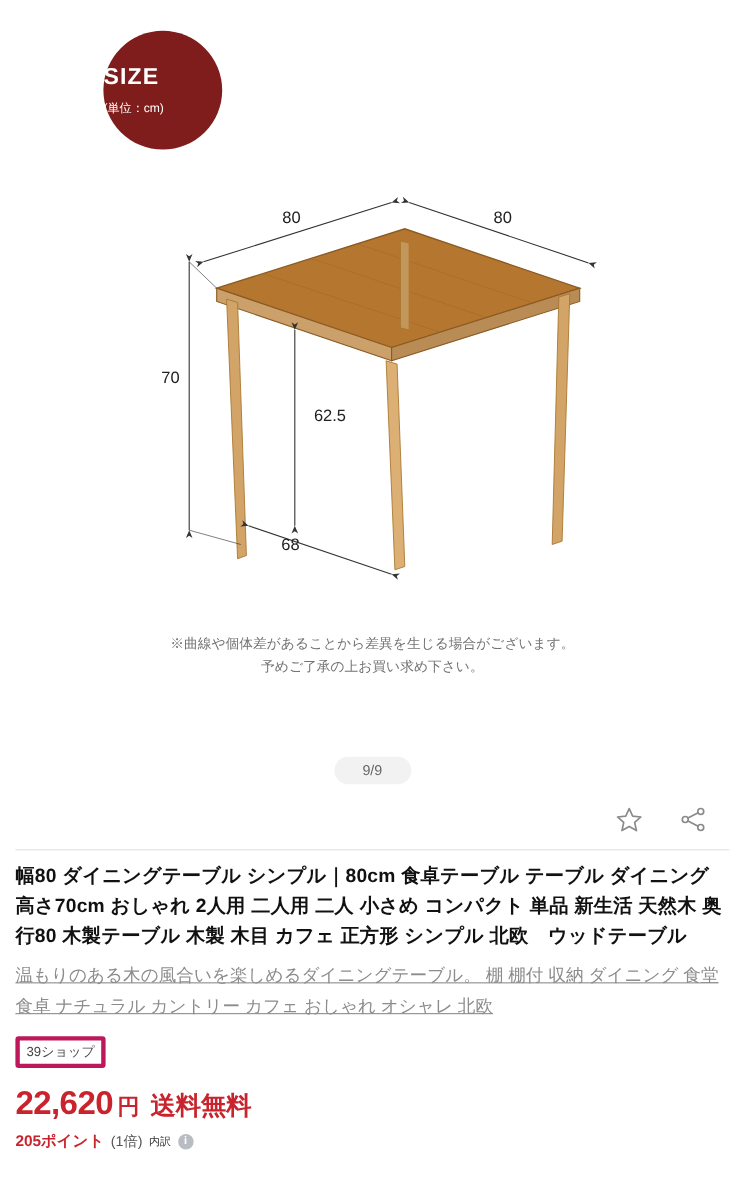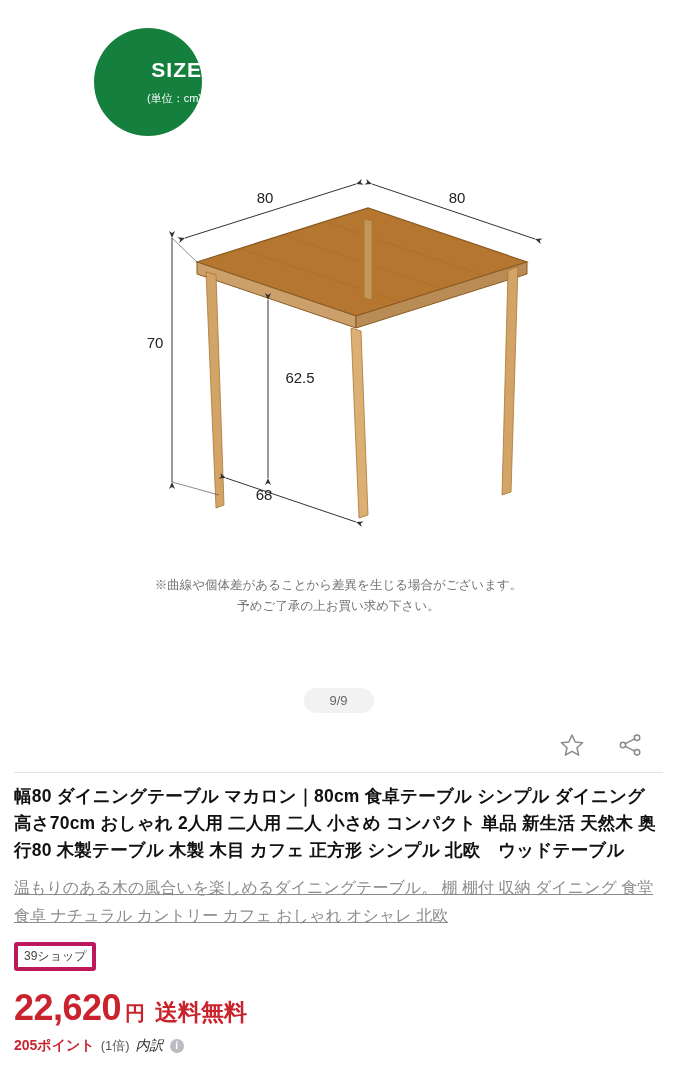--- a/index.html
+++ b/index.html
@@ -25,25 +25,25 @@
     overflow: hidden;
   }
 
   .size-badge {
     position: absolute;
     left: 94px;
     top: 28px;
     width: 108px;
     height: 108px;
     border-radius: 50%;
-    background: #15803d;
+    background: #7f1d1d;
     color: #ffffff;
     display: flex;
     flex-direction: column;
-    align-items: flex-end;
+    align-items: flex-start;
     justify-content: center;
     text-align: center;
   }
   .size-badge .title {
     font-size: 21px;
     font-weight: bold;
     letter-spacing: 1px;
     line-height: 1.1;
   }
   .size-badge .unit {
@@ -140,21 +140,21 @@
     margin-bottom: 16px;
   }
   .price-row {
     display: flex;
     align-items: baseline;
     gap: 10px;
     margin-bottom: 8px;
   }
   .price-main {
     color: #c9232d;
-    font-size: 36px;
+    font-size: 30px;
     font-weight: bold;
     letter-spacing: -0.5px;
   }
   .price-yen {
     color: #c9232d;
     font-size: 20px;
     font-weight: bold;
     margin-left: -6px;
   }
   .free-ship {
@@ -171,22 +171,21 @@
   .points {
     color: #c9232d;
     font-weight: bold;
   }
   .points-sub {
     color: #555;
     font-size: 13px;
   }
   .breakdown {
     color: #333;
-    font-size: 14px;
-    font-style: italic;
+    font-size: 10px;
   }
   .info-icon {
     display: inline-block;
     width: 14px;
     height: 14px;
     border-radius: 50%;
     background: #b9bdc2;
     color: #fff;
     font-size: 10px;
     line-height: 14px;
@@ -276,21 +275,21 @@
       <circle cx="18.5" cy="18.7" r="2.5"></circle>
       <line x1="7.8" y1="10.8" x2="16.3" y2="6.4"></line>
       <line x1="7.8" y1="13.2" x2="16.3" y2="17.6"></line>
     </svg>
   </div>
 </div>
 
 <div class="info">
   <div class="divider"></div>
 
-  <h1 class="product-title">幅80 ダイニングテーブル マカロン｜80cm 食卓テーブル シンプル ダイニング 高さ70cm おしゃれ 2人用 二人用 二人 小さめ コンパクト 単品 新生活 天然木 奥行80 木製テーブル 木製 木目 カフェ 正方形 シンプル 北欧　ウッドテーブル</h1>
+  <h1 class="product-title">幅80 ダイニングテーブル シンプル｜80cm 食卓テーブル テーブル ダイニング 高さ70cm おしゃれ 2人用 二人用 二人 小さめ コンパクト 単品 新生活 天然木 奥行80 木製テーブル 木製 木目 カフェ 正方形 シンプル 北欧　ウッドテーブル</h1>
 
   <p class="product-desc">温もりのある木の風合いを楽しめるダイニングテーブル。 棚 棚付 収納 ダイニング 食堂 食卓 ナチュラル カントリー カフェ おしゃれ オシャレ 北欧</p>
 
   <div class="shop-badge">39ショップ</div>
 
   <div class="price-row">
     <span class="price-main">22,620</span>
       <span class="price-yen">円</span>
     <span class="free-ship">送料無料</span>
   </div>

